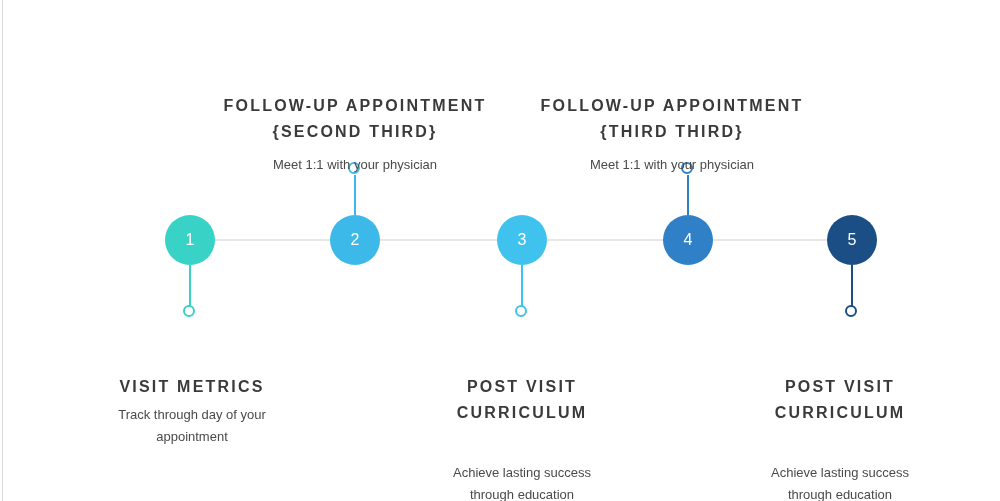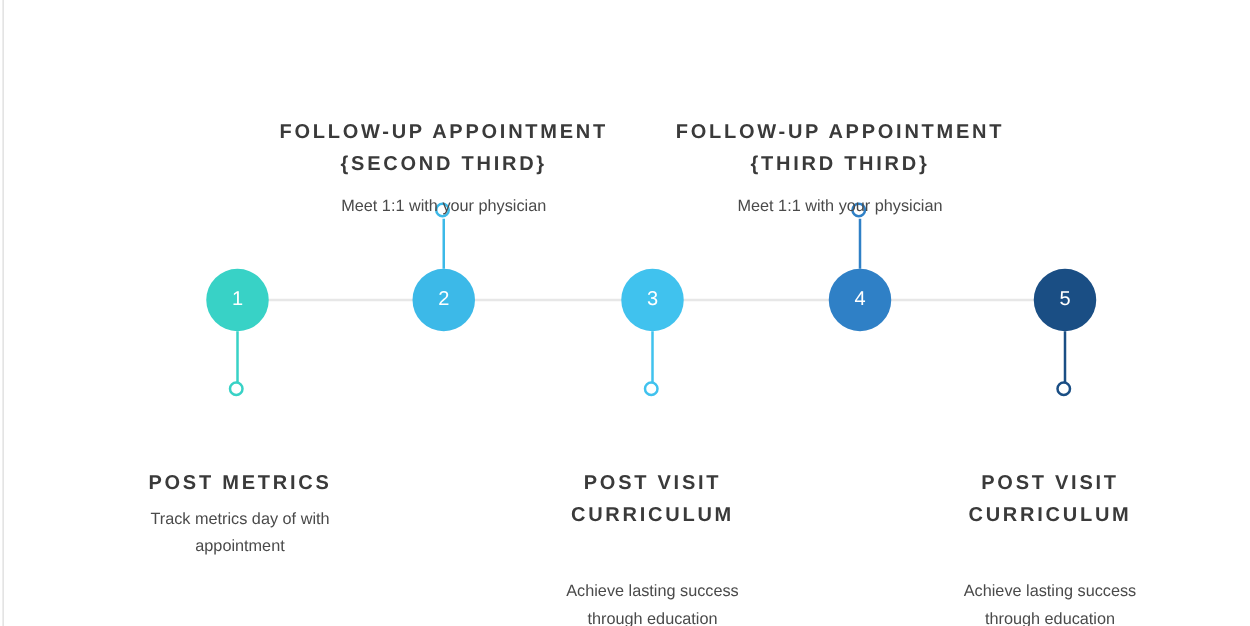--- a/index.html
+++ b/index.html
@@ -124,24 +124,24 @@
       <div>FOLLOW-UP APPOINTMENT</div>
       <div>{THIRD THIRD}</div>
     </div>
     <div class="subtitle">
       <span class="wrapbox">Meet 1:1 with your physician</span>
     </div>
   </div>
 
   <div class="label bottom" style="left:72px;">
     <div class="title">
-      <div>POST METRICS</div>
+      <div>VISIT METRICS</div>
     </div>
     <div class="subtitle">
-      <span class="wrapbox narrow">Track metrics day of with appointment</span>
+      <span class="wrapbox narrow">Track through day of your appointment</span>
     </div>
   </div>
 
   <div class="label bottom" style="left:402px;">
     <div class="title">
       <div>POST VISIT</div>
       <div>CURRICULUM</div>
     </div>
     <div class="subtitle">
       <span class="wrapbox xnarrow">Achieve lasting success through education</span>

